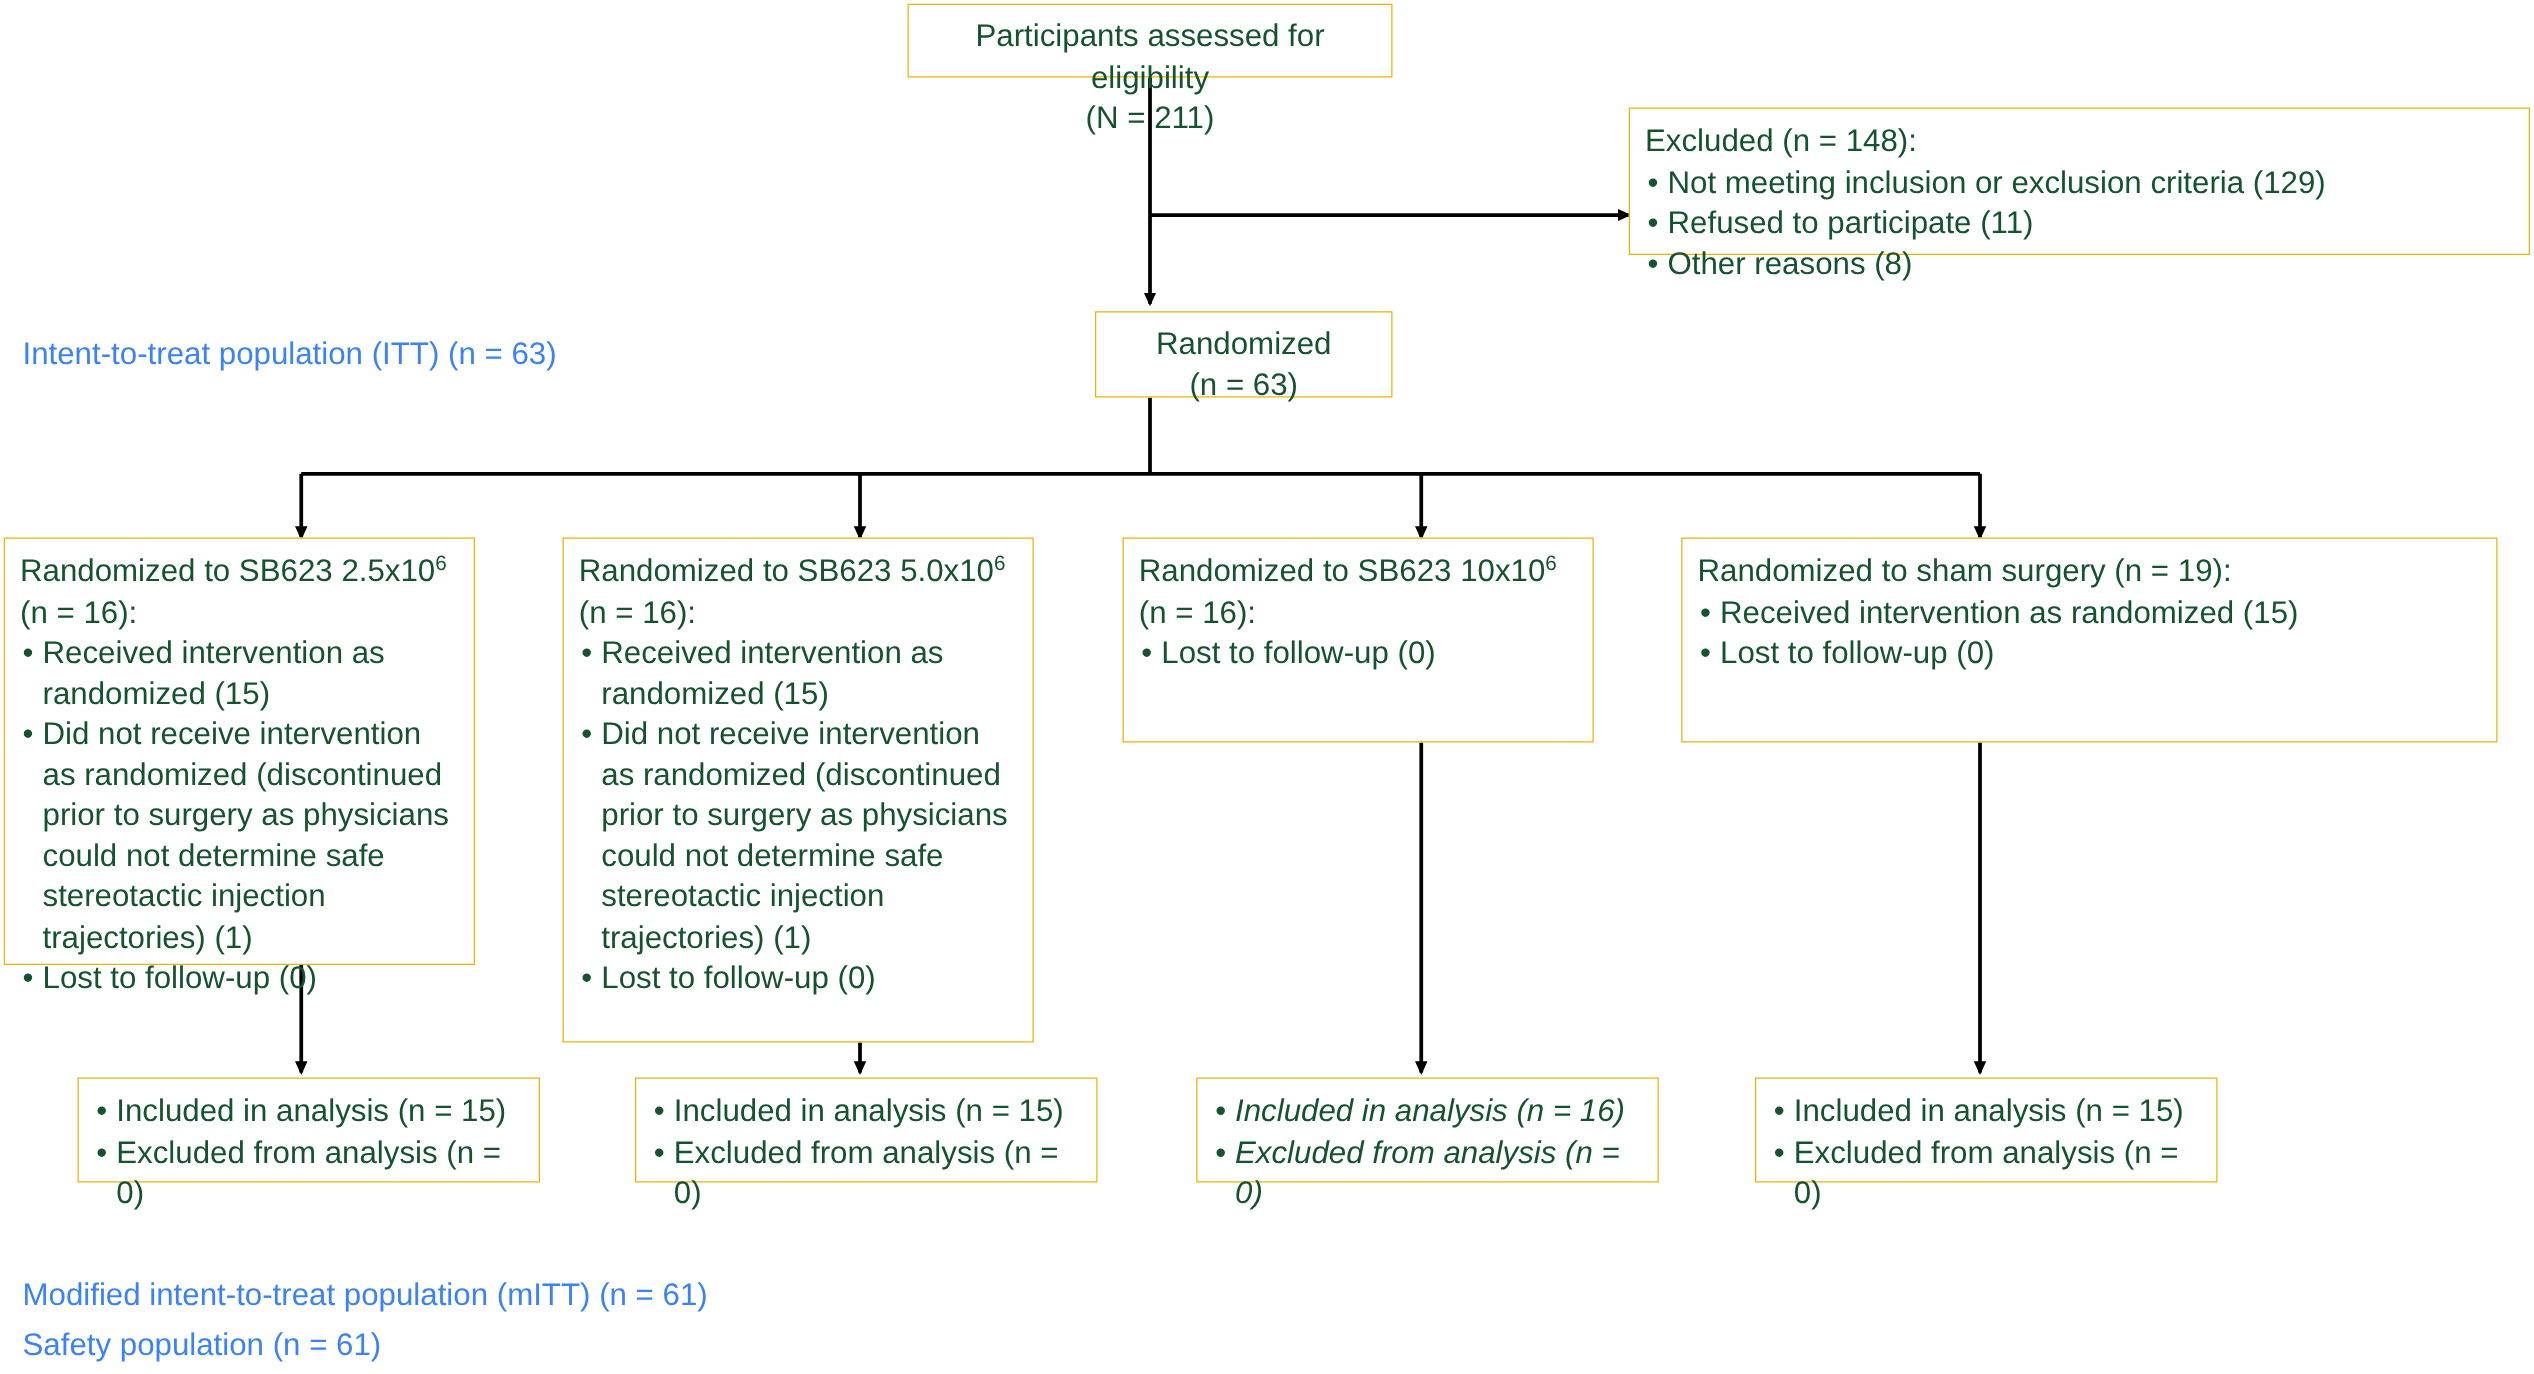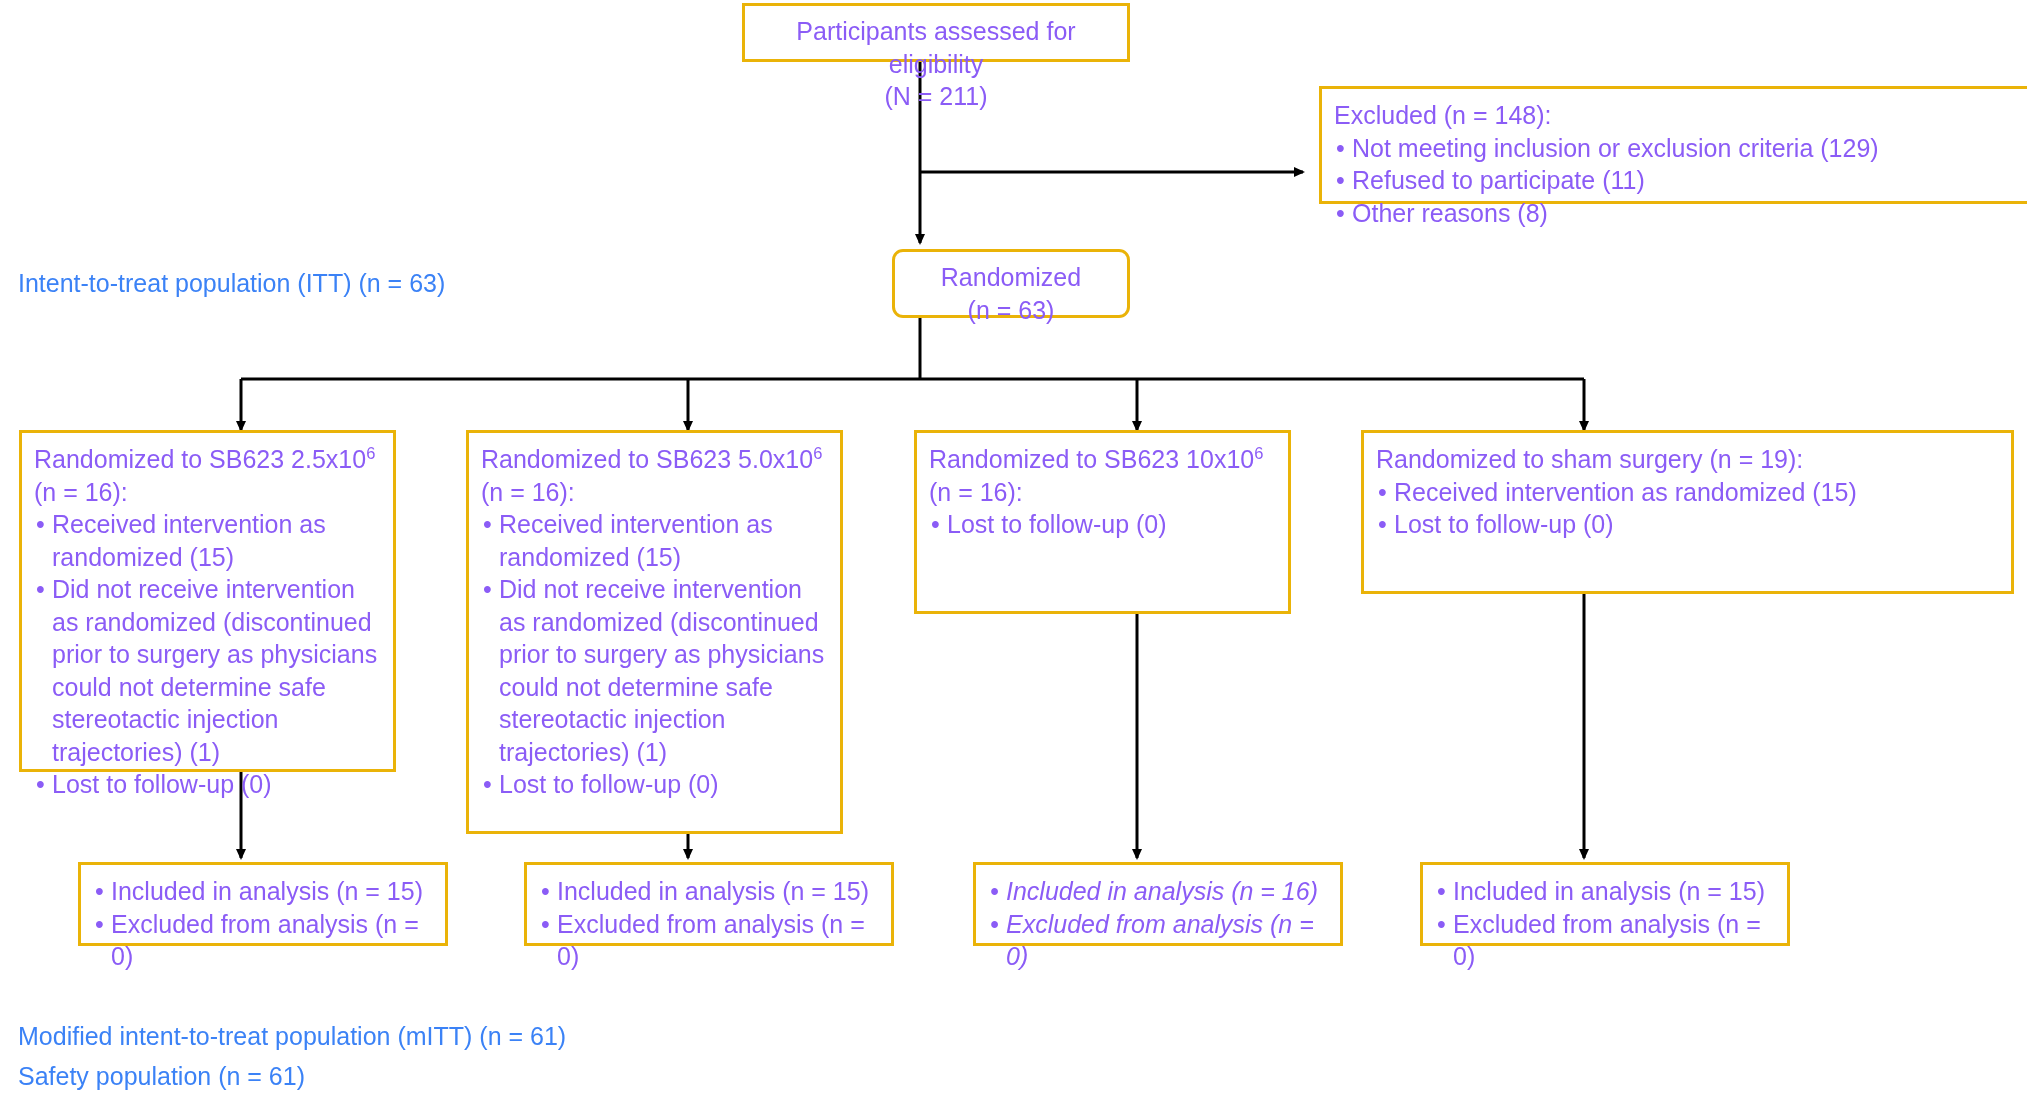--- a/index.html
+++ b/index.html
@@ -23,26 +23,25 @@
     position: absolute;
     left: 0;
     top: 0;
     width: 2027px;
     height: 1099px;
     pointer-events: none;
   }
   .node {
     position: absolute;
     box-sizing: border-box;
-    border: 3px solid #eab308;
+    border: 1px solid #eab308;
     background: #ffffff;
     font-size: 25px;
     line-height: 1.30;
-    color: #8b5cf6;
-    margin-left: 16px;
+    color: #14532d;
   }
   .node-inner {
     padding: 10px 12px 8px 12px;
   }
   .center {
     text-align: center;
   }
   .center .node-inner {
     padding-top: 9px;
   }
@@ -122,21 +121,21 @@
       <ul class="bullets">
         <li>Not meeting inclusion or exclusion criteria (129)</li>
         <li>Refused to participate (11)</li>
         <li>Other reasons (8)</li>
       </ul>
     </div>
   </div>
 
   <div class="free-label" style="left:18px; top:267px;">Intent-to-treat population (ITT) (n = 63)</div>
 
-  <div class="node center" style="left:876px; top:249px; width:238px; height:69px;border-radius:11px;">
+  <div class="node center" style="left:876px; top:249px; width:238px; height:69px;">
     <div class="node-inner">
       <span class="hdr">Randomized</span>
       <span class="hdr">(n = 63)</span>
     </div>
   </div>
 
   <div class="node" style="left:3px; top:430px; width:377px; height:342px;">
     <div class="node-inner">
       <span class="hdr"><span>Randomized to SB623 2.5x10</span><sup>6</sup><span> (n = 16):</span></span>
       <ul class="bullets">
@@ -151,21 +150,21 @@
     <div class="node-inner">
       <span class="hdr"><span>Randomized to SB623 5.0x10</span><sup>6</sup><span> (n = 16):</span></span>
       <ul class="bullets">
         <li>Received intervention as randomized (15)</li>
         <li>Did not receive intervention as randomized (discontinued prior to surgery as physicians could not determine safe stereotactic injection trajectories) (1)</li>
         <li>Lost to follow-up (0)</li>
       </ul>
     </div>
   </div>
 
-  <div class="node" style="left:898px; top:430px; width:377px; height:184px;">
+  <div class="node" style="left:898px; top:430px; width:377px; height:164px;">
     <div class="node-inner">
       <span class="hdr"><span>Randomized to SB623 10x10</span><sup>6</sup><span> (n = 16):</span></span>
       <ul class="bullets">
         <li>Lost to follow-up (0)</li>
       </ul>
     </div>
   </div>
 
   <div class="node" style="left:1345px; top:430px; width:653px; height:164px;">
     <div class="node-inner">

